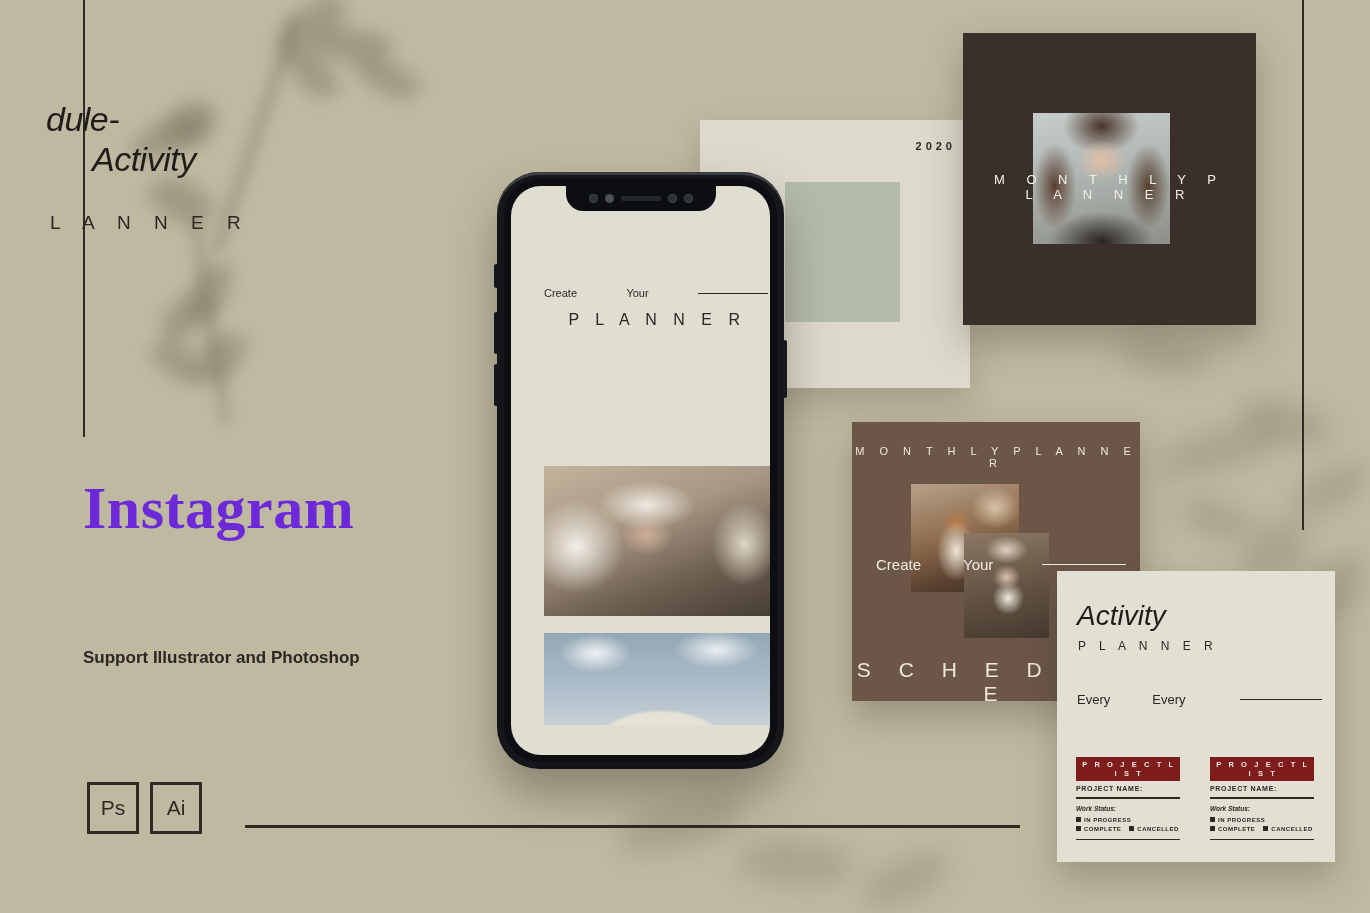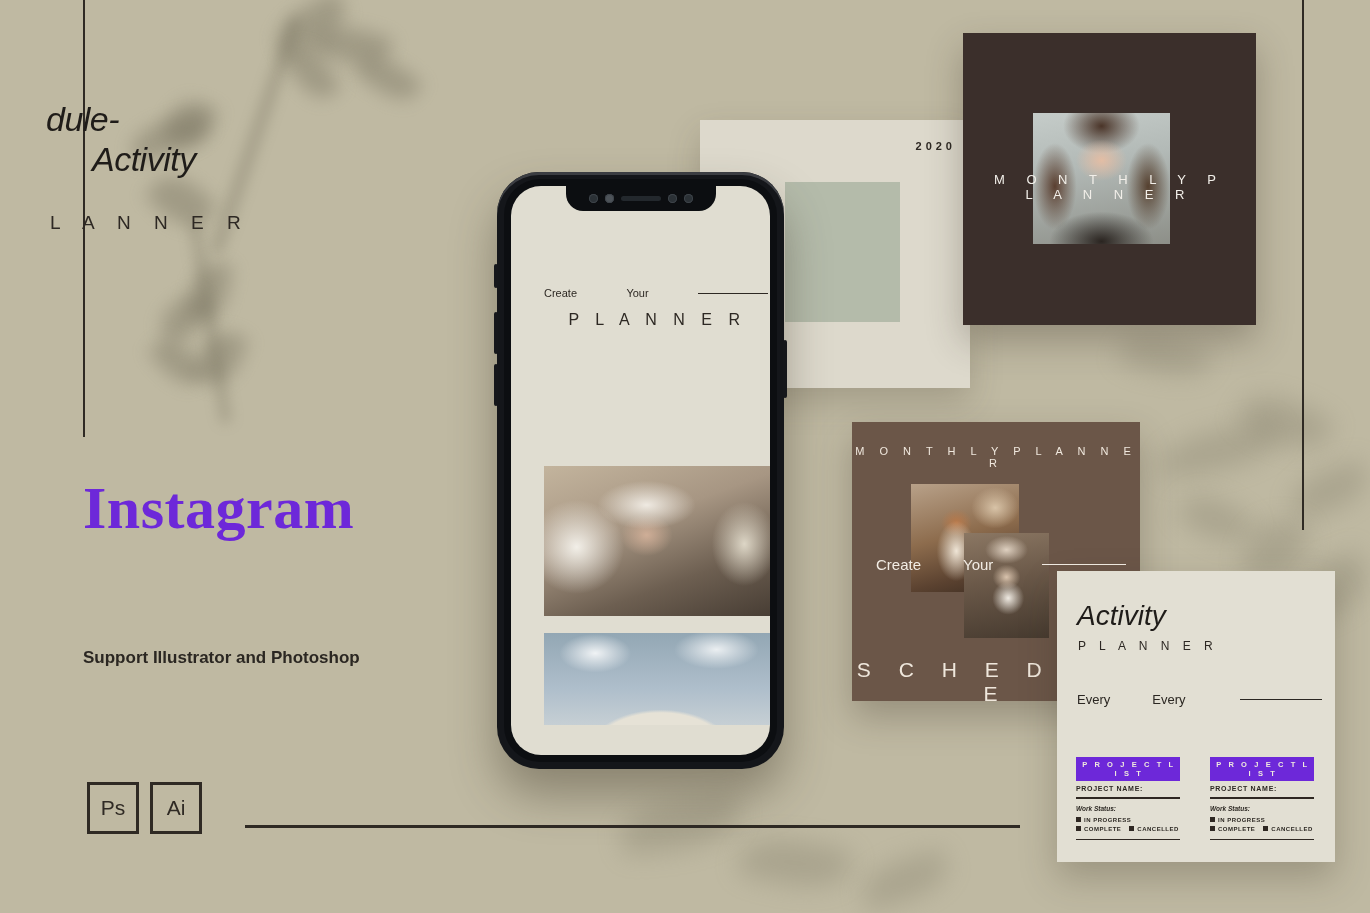--- a/index.html
+++ b/index.html
@@ -129,21 +129,21 @@
   
   .card-white{position:absolute;left:1057px;top:571px;width:278px;height:291px;background:#e2dfd3;
     box-shadow:0 16px 34px rgba(55,45,32,.26);}
   .cw-title{position:absolute;left:1077px;top:600px;color:#1f1c19;font-size:28px;font-style:italic;font-weight:400;}
   .cw-sub{position:absolute;left:1078px;top:639px;color:#2d2823;font-size:12px;letter-spacing:5px;}
   .cw-row{position:absolute;left:1077px;top:692px;width:245px;display:flex;align-items:center;color:#2b2722;font-size:13px;}
 
   .pl-col{position:absolute;top:757px;width:104px;}
   .pl-col.a{left:1076px;}
   .pl-col.b{left:1210px;}
-  .pl-bar{background:#6d28d9;color:#efe9de;font-size:7.5px;letter-spacing:2.6px;font-weight:700;
+  .pl-bar{background:#7f1d1d;color:#efe9de;font-size:7.5px;letter-spacing:2.6px;font-weight:700;
     text-align:center;padding:3px 0 3px 2px;}
   .pl-name{margin-top:4px;color:#2b2722;font-size:7px;letter-spacing:.7px;font-weight:700;}
   .pl-hr{margin-top:5px;height:1.5px;background:#2e2722;}
   .pl-ws{margin-top:6px;color:#2b2722;font-size:6.5px;font-style:italic;font-weight:700;}
   .pl-opts{margin-top:5px;display:flex;flex-wrap:wrap;gap:3px 8px;}
   .pl-opt{display:flex;align-items:center;gap:3px;color:#2b2722;font-size:6px;letter-spacing:.5px;font-weight:600;white-space:nowrap;}
   .cbx{width:5px;height:5px;background:#2e2722;display:inline-block;}
   .pl-hr2{margin-top:7px;height:1.5px;background:#2e2722;}
 </style>
 </head>

